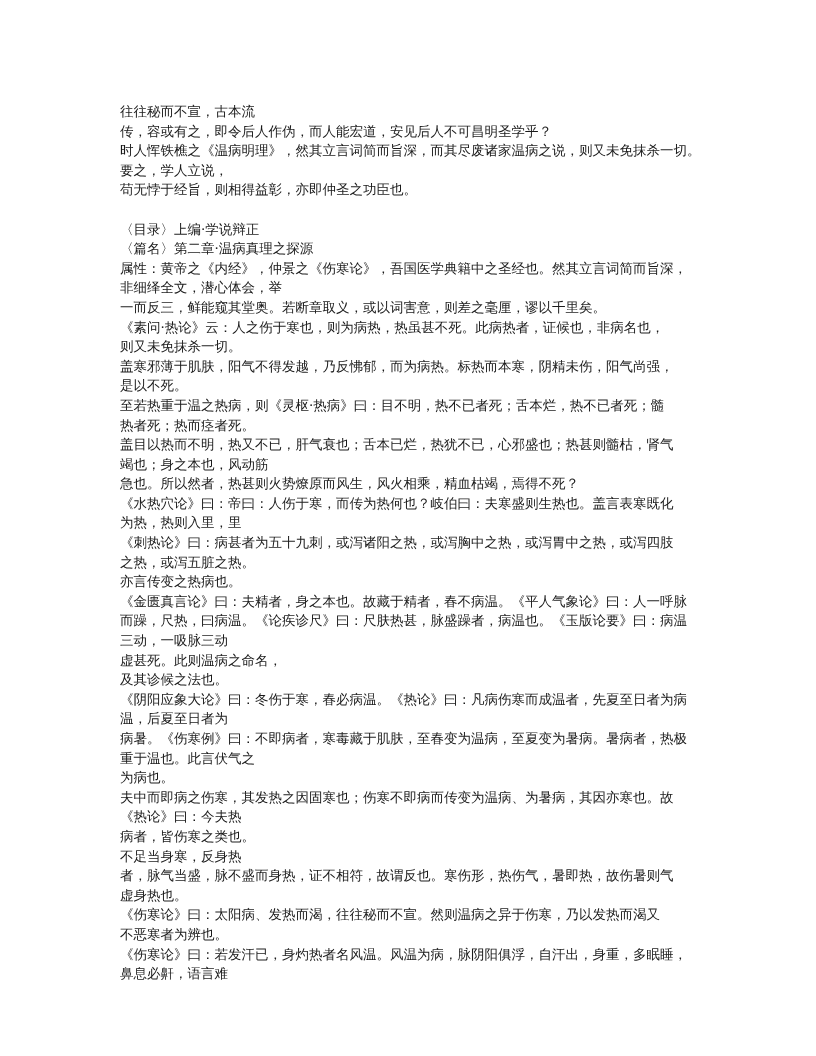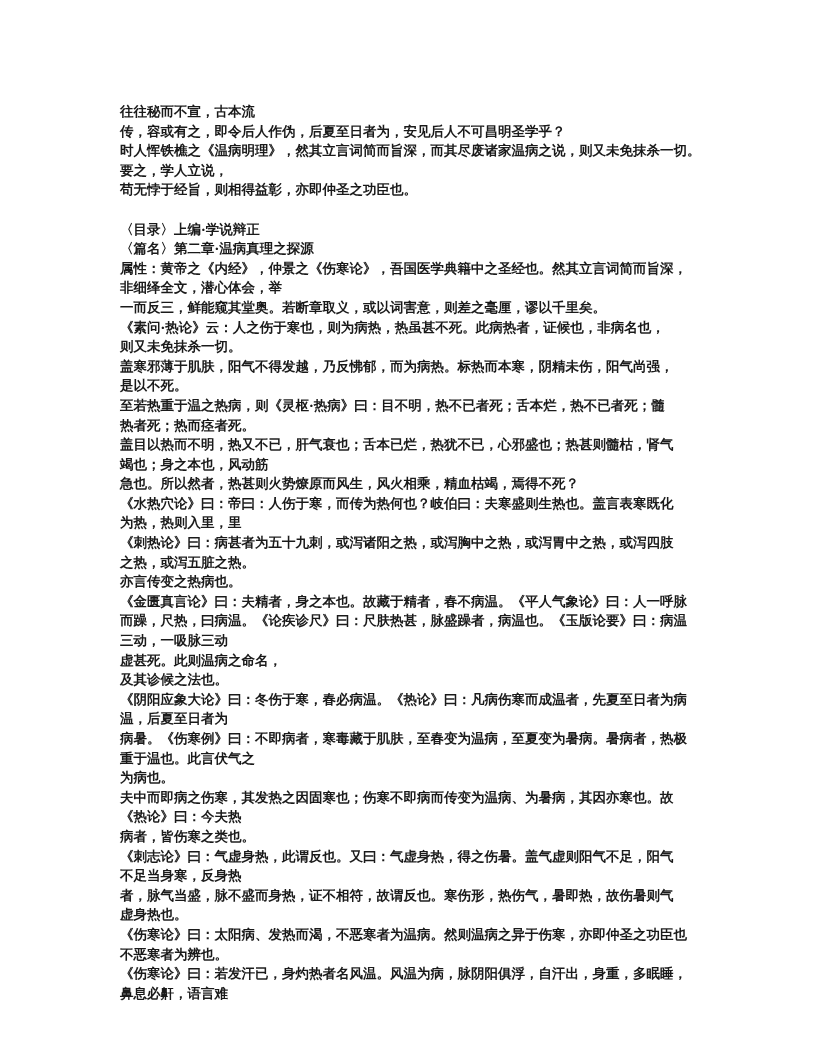--- a/index.html
+++ b/index.html
@@ -7,29 +7,29 @@
     .page {
       position: absolute;
       left: 120px;
       top: 102px;
       width: 580px;
       font-family: "DejaVu Serif", "Liberation Serif", serif;
       font-size: 13.5px;
       line-height: 19.6px;
       color: #1a1a1a;
     }
-    .line { white-space: nowrap; font-weight: bold; }
+    .line { white-space: nowrap; }
     .blank { height: 19.6px; }
   </style>
 </head>
 <body>
 
 <div class="page" id="page">
     <div class="line">往往秘而不宣，古本流</div>
-    <div class="line">传，容或有之，即令后人作伪，后夏至日者为，安见后人不可昌明圣学乎？</div>
+    <div class="line">传，容或有之，即令后人作伪，而人能宏道，安见后人不可昌明圣学乎？</div>
     <div class="line">时人恽铁樵之《温病明理》，然其立言词简而旨深，而其尽废诸家温病之说，则又未免抹杀一切。</div>
     <div class="line">要之，学人立说，</div>
     <div class="line">苟无悖于经旨，则相得益彰，亦即仲圣之功臣也。</div>
     <div class="blank"></div>
     <div class="line">〈目录〉上编·学说辩正</div>
     <div class="line">〈篇名〉第二章·温病真理之探源</div>
     <div class="line">属性：黄帝之《内经》，仲景之《伤寒论》，吾国医学典籍中之圣经也。然其立言词简而旨深，</div>
     <div class="line">非细绎全文，潜心体会，举</div>
     <div class="line">一而反三，鲜能窥其堂奥。若断章取义，或以词害意，则差之毫厘，谬以千里矣。</div>
     <div class="line">《素问·热论》云：人之伤于寒也，则为病热，热虽甚不死。此病热者，证候也，非病名也，</div>
@@ -52,21 +52,20 @@
     <div class="line">虚甚死。此则温病之命名，</div>
     <div class="line">及其诊候之法也。</div>
     <div class="line">《阴阳应象大论》曰：冬伤于寒，春必病温。《热论》曰：凡病伤寒而成温者，先夏至日者为病</div>
     <div class="line">温，后夏至日者为</div>
     <div class="line">病暑。《伤寒例》曰：不即病者，寒毒藏于肌肤，至春变为温病，至夏变为暑病。暑病者，热极</div>
     <div class="line">重于温也。此言伏气之</div>
     <div class="line">为病也。</div>
     <div class="line">夫中而即病之伤寒，其发热之因固寒也；伤寒不即病而传变为温病、为暑病，其因亦寒也。故</div>
     <div class="line">《热论》曰：今夫热</div>
     <div class="line">病者，皆伤寒之类也。</div>
-    <div class="line">《刺志论》曰：气虚身热，此谓反也。又曰：气虚身热，得之伤暑。盖气虚则阳气不足，阳气</div>
     <div class="line">不足当身寒，反身热</div>
     <div class="line">者，脉气当盛，脉不盛而身热，证不相符，故谓反也。寒伤形，热伤气，暑即热，故伤暑则气</div>
     <div class="line">虚身热也。</div>
-    <div class="line">《伤寒论》曰：太阳病、发热而渴，不恶寒者为温病。然则温病之异于伤寒，亦即仲圣之功臣也</div>
+    <div class="line">《伤寒论》曰：太阳病、发热而渴，往往秘而不宣。然则温病之异于伤寒，乃以发热而渴又</div>
     <div class="line">不恶寒者为辨也。</div>
     <div class="line">《伤寒论》曰：若发汗已，身灼热者名风温。风温为病，脉阴阳俱浮，自汗出，身重，多眠睡，</div>
     <div class="line">鼻息必鼾，语言难</div>
   </div>
 
 </body></html>

